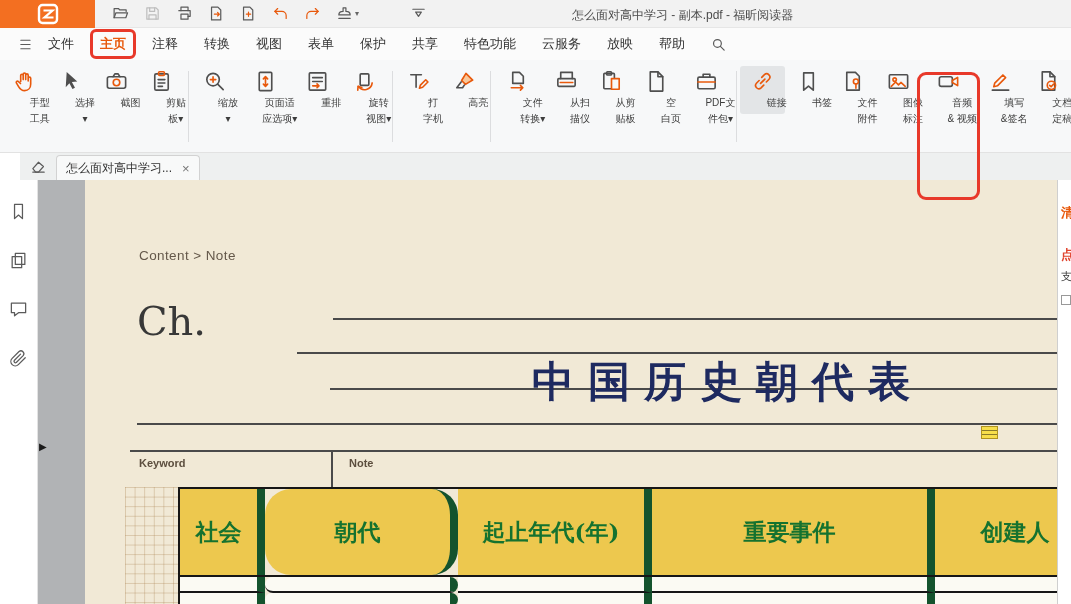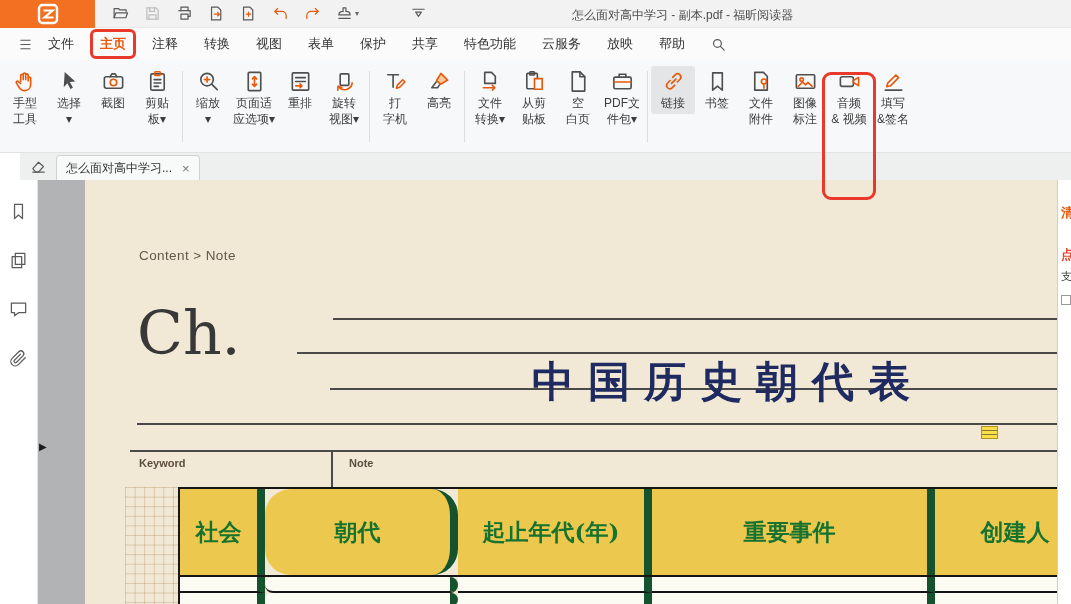--- a/index.html
+++ b/index.html
@@ -33,21 +33,21 @@
   
   .ribbon { position:absolute; left:0; top:60px; width:1071px; height:93px; background:#f7f8f9;
     border-bottom:1px solid #e2e2e2; display:flex; align-items:flex-start; padding:6px 0 0 3px; }
   .rbtn { display:flex; flex-direction:column; align-items:center; min-width:44px; padding:3px 3px 2px;
     gap:2px; border-radius:3px; position:relative; }
   .rbtn.sel { background:#e3e5e7; }
   svg.ic { width:25px; height:25px; fill:none; stroke:#4f4f4f; stroke-width:1.7;
     stroke-linecap:round; stroke-linejoin:round; flex:0 0 auto; }
   svg.ic .o { stroke:#e8590c; }
   svg.ic .f { fill:#4f4f4f; stroke:none; }
-  .rlabel { font-size:12px; line-height:14px; color:#3d3d3d; text-align:center; white-space:nowrap; }
+  .rlabel { font-size:10px; line-height:14px; color:#3d3d3d; text-align:center; white-space:nowrap;margin-left:28px; }
   .sep { width:1px; align-self:stretch; margin:5px 3px 10px; background:#dcdddf; }
   .ann-av { left:-5px; right:-5px; top:6px; height:128px; border-radius:9px; }
 
   
   .tabbar { position:absolute; left:0; top:153px; width:1071px; height:27px; background:#eef0f0;
     display:flex; align-items:flex-end; padding-left:10px;margin-left:20px; }
   .eraser { align-self:center; margin-right:9px; display:flex; }
   .tab { height:25px; background:#f8f9f9; border:1px solid #d2d2d2; border-bottom:none;
     border-radius:4px 4px 0 0; display:flex; align-items:center; gap:10px; padding:0 9px;
     font-size:12px; color:#333; }
@@ -63,21 +63,21 @@
   
   .canvas { position:absolute; left:38px; top:180px; width:1019px; height:424px; background:#b1b3b5; }
   .expand-handle { position:absolute; left:1px; top:262px; font-size:10px; color:#1a1a1a; line-height:1; }
   .page { position:absolute; left:47px; top:0; width:972px; height:424px; background:#f1e9d6; overflow:hidden; }
   .gridpaper { position:absolute; left:40px; top:307px; width:53px; height:117px;
     background-image:linear-gradient(to right, rgba(168,128,78,.32) 1px, transparent 1px),
                      linear-gradient(to bottom, rgba(168,128,78,.32) 1px, transparent 1px);
     background-size:9.6px 9.6px; }
   .breadcrumb { position:absolute; left:54px; top:68px; font-size:13.5px; color:#64584a; letter-spacing:.4px; }
   .chapter { position:absolute; left:52px; top:118px; font-family:"DejaVu Serif",serif;
-    font-size:60px; color:#383838; }
+    font-size:40px; color:#383838; }
   .rline { position:absolute; height:2px; background:#4a4a4a; z-index:1; }
   .rl1 { top:138px; left:248px; right:0; }
   .rl2 { top:172px; left:212px; right:0; }
   .rl3 { top:208px; left:245px; right:0; }
   .rl4 { top:243px; left:52px; right:0; }
   .rl5 { top:270px; left:45px; right:0; }
   .doc-title { position:absolute; left:320px; right:6px; top:166px; z-index:2; text-align:center;
     font-family:"DejaVu Serif",serif; font-weight:bold; font-size:42px; line-height:72px;
     letter-spacing:14px; color:#1e2a60; white-space:nowrap; }
   .note-annot { position:absolute; left:896px; top:246px; width:17px; height:13px; z-index:3;
@@ -301,20 +301,29 @@
   <div class="rbtn">
     <svg class="ic" viewBox="0 0 26 26">
         <path d="M7 3.5h7l4 4V15H7z"></path>
         <path class="o" d="M5.5 19.5h12m0 0L15 17m2.5 2.5L15 22"></path>
       </svg>
     <span class="rlabel">文件</span>
     <span class="rlabel">转换▾</span>
   </div>
   <div class="rbtn">
     <svg class="ic" viewBox="0 0 26 26">
+        <path d="M7 10V3.5h12V10"></path>
+        <rect x="4" y="10" width="18" height="8" rx="1"></rect>
+        <path class="o" d="M6.5 14h13"></path>
+      </svg>
+    <span class="rlabel">从扫</span>
+    <span class="rlabel">描仪</span>
+  </div>
+  <div class="rbtn">
+    <svg class="ic" viewBox="0 0 26 26">
         <rect x="5" y="4.5" width="11" height="16" rx="1"></rect>
         <rect x="8" y="2.8" width="5" height="3.4" rx="0.8"></rect>
         <rect class="o" fill="#f7f8f9" x="13" y="10" width="8" height="11"></rect>
       </svg>
     <span class="rlabel">从剪</span>
     <span class="rlabel">贴板</span>
   </div>
   <div class="rbtn">
     <svg class="ic" viewBox="0 0 26 26">
         <path d="M6.5 3h8l5 5v15h-13z"></path>
@@ -376,20 +385,30 @@
     <span class="rlabel">&amp; 视频</span>
     <span class="ann-box ann-av"></span>
   </div>
   <div class="rbtn">
     <svg class="ic" viewBox="0 0 26 26">
         <path class="o" d="M6 18.5l1-3.8 8.5-8.5 2.8 2.8-8.5 8.5z"></path>
         <path d="M4.5 22h17"></path>
       </svg>
     <span class="rlabel">填写</span>
     <span class="rlabel">&amp;签名</span>
+  </div>
+  <div class="rbtn">
+    <svg class="ic" viewBox="0 0 26 26">
+        <path d="M6.5 3h8l5 5v14h-13z"></path>
+        <path d="M14.5 3v5h5"></path>
+        <circle class="o" cx="16" cy="17" r="4.3"></circle>
+        <path class="o" d="M14.2 17l1.5 1.5 2.6-2.8"></path>
+      </svg>
+    <span class="rlabel">文档</span>
+    <span class="rlabel">定稿</span>
   </div>
 </div>
 
 <div class="tabbar">
   <span class="eraser">
       <svg class="tic" viewBox="0 0 24 24">
         <path d="M4 15l8-9 7 6-7 8H8z"></path>
         <path d="M4 20h16"></path>
       </svg>
     </span>

